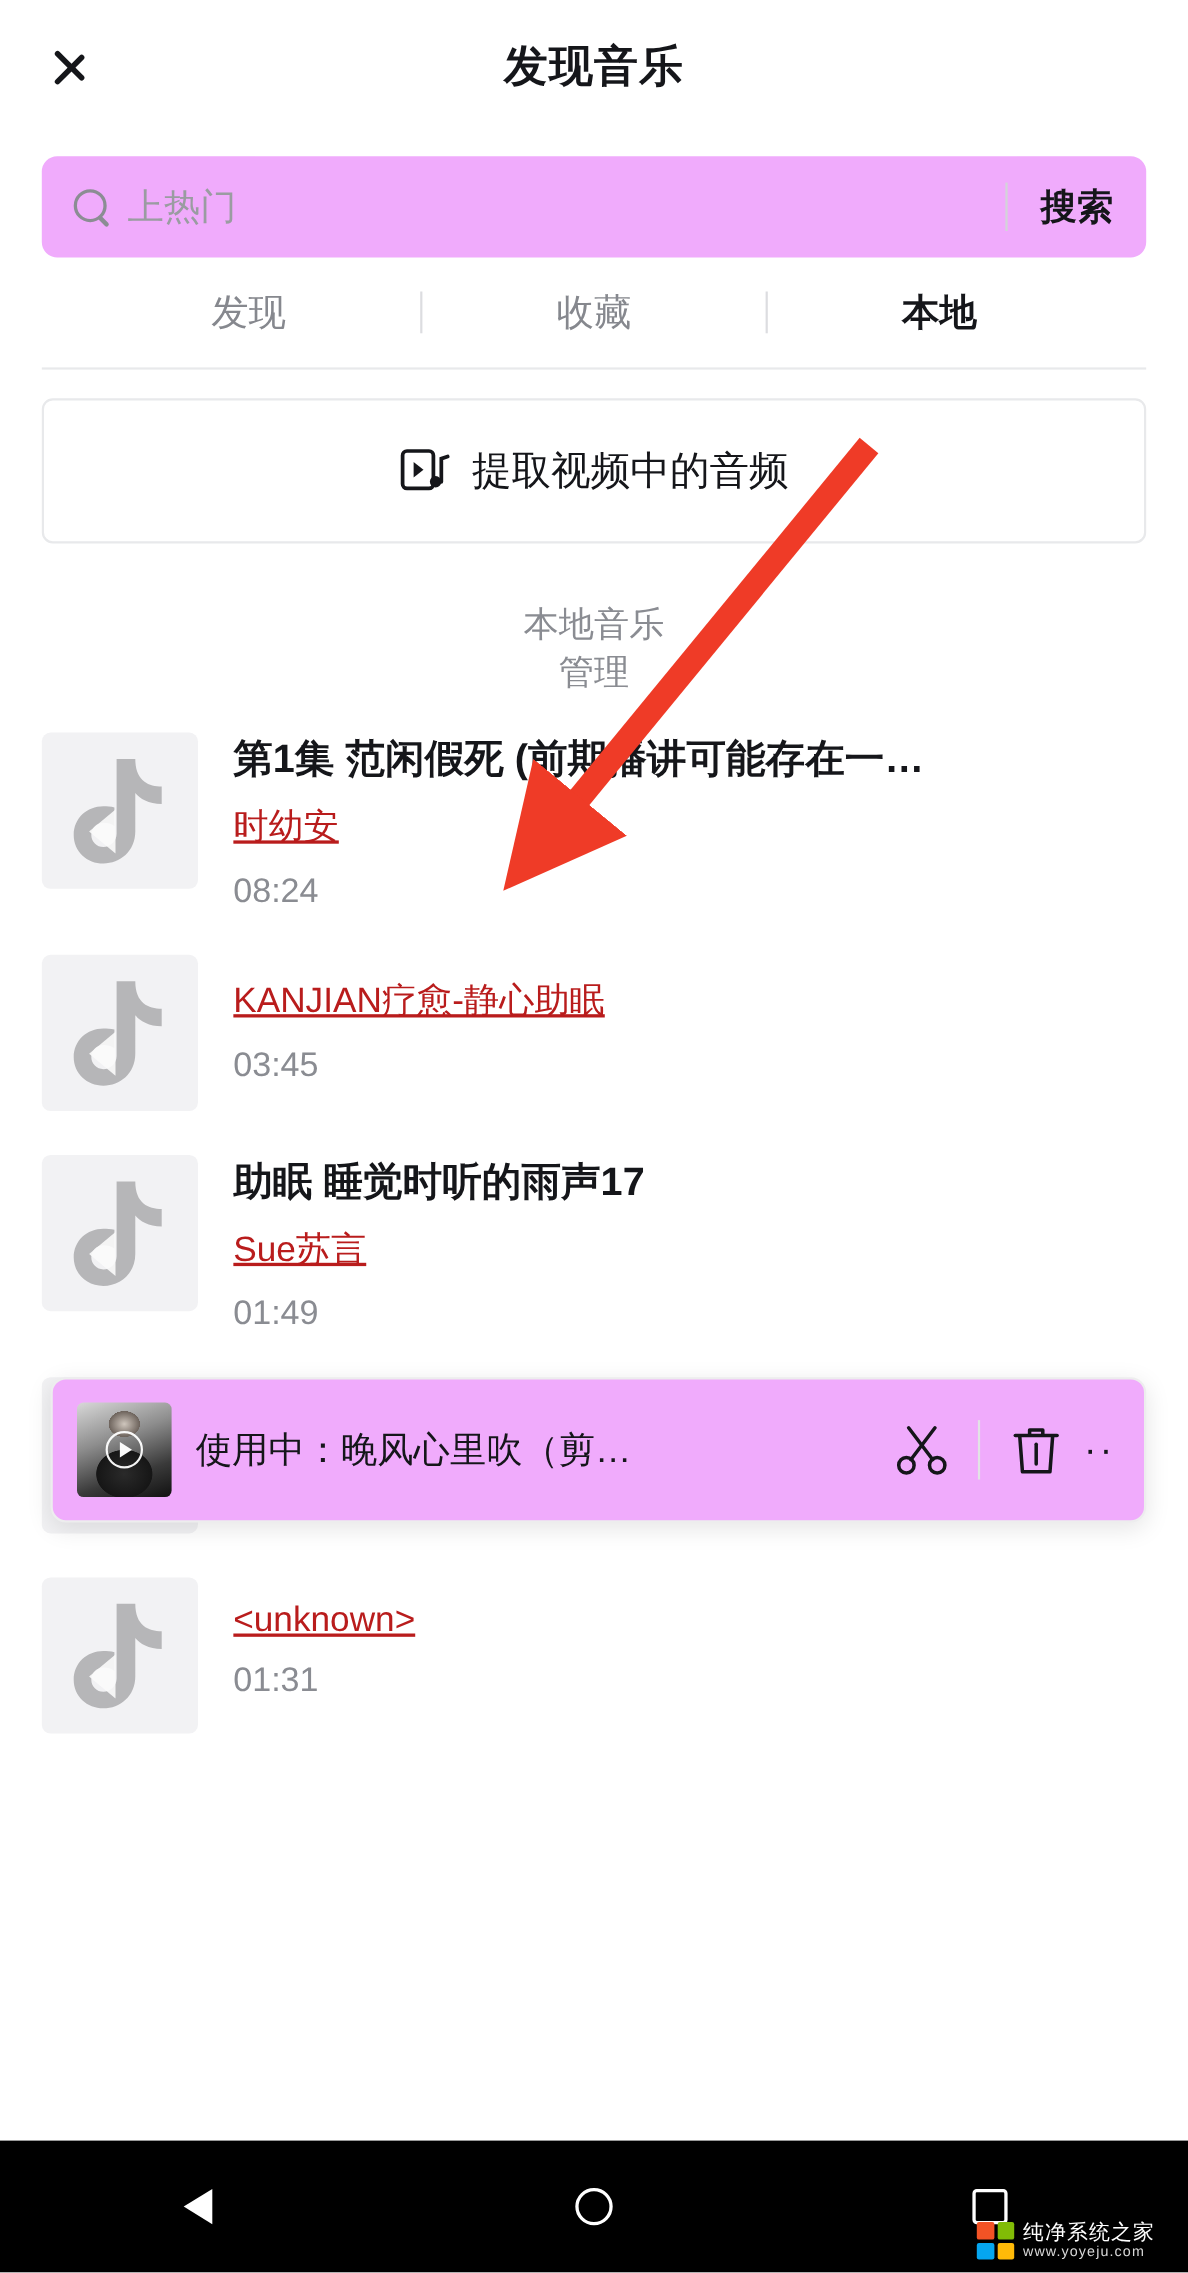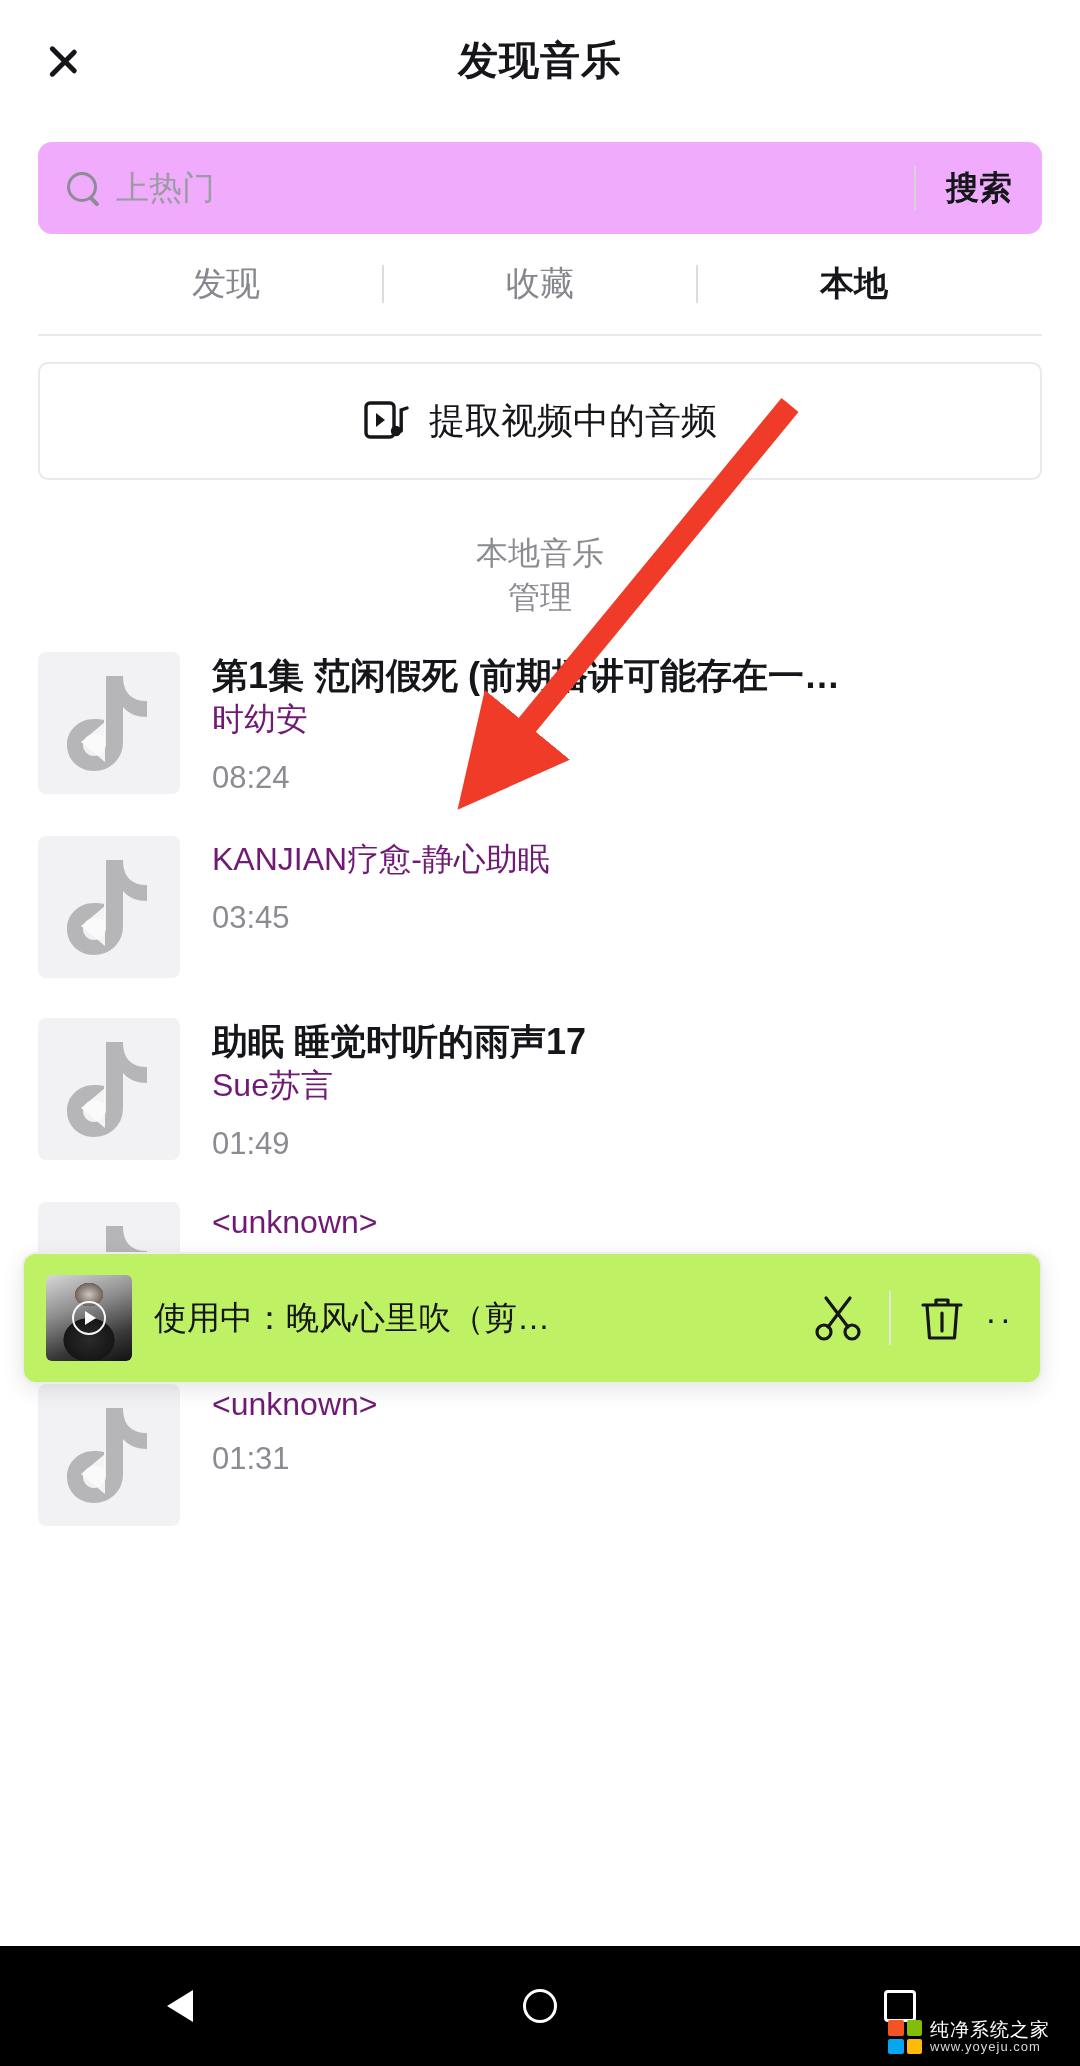--- a/index.html
+++ b/index.html
@@ -105,21 +105,21 @@
   .tab.active { color:#15161a; font-weight:bold; }
   .tab-sep { width:2px; height:38px; background:#dcdde0; flex:0 0 auto; }
   .tabs-underline {
     height:2px; background:#e8e9eb;
     margin:0 38px;
   }
 
   
   .extract-wrap { padding:26px 38px 0 38px; }
   .extract-btn {
-    height:118px;
+    height:132px;
     border:2px solid #e8e9eb;
     border-radius:10px;
     display:flex;
     align-items:center;
     justify-content:center;
     gap:20px;
     background:#fff;
   }
   .extract-icon { width:46px; height:44px; position:relative; flex:0 0 auto; }
   .extract-label { font-size:36px; color:#15161a; }
@@ -156,45 +156,46 @@
     font-size:36px;
     font-weight:bold;
     color:#15161a;
     white-space:nowrap;
     overflow:hidden;
     text-overflow:ellipsis;
     line-height:1.22;
   }
   .track-artist {
     font-size:32px;
-    color:#701a75;
-    white-space:nowrap; overflow:hidden; text-overflow:ellipsis;
+    color:#b91c1c;
+    margin-top:18px;
+    white-space:nowrap; overflow:hidden; text-overflow:ellipsis;text-decoration:underline;
   }
   .track-duration {
     font-size:31px;
     color:#8a8c92;
     margin-top:18px;
   }
 
   
   .arrow-overlay {
     position:absolute;
     left:0; top:0;
     width:1080px; height:2066px;
     pointer-events:none;
     z-index:40;
   }
 
   
   .player {
     position:absolute;
-    left:22px; right:38px;
+    left:46px; right:38px;
     top:1252px;
     height:132px;
-    background:#bef264;
+    background:#f0abfc;
     border:2px solid #ededee;
     border-radius:14px;
     box-shadow:0 6px 22px rgba(0,0,0,0.10);
     display:flex;
     align-items:center;
     padding:0 26px 0 22px;
     z-index:50;
   }
   .player-thumb {
     width:86px; height:86px;

